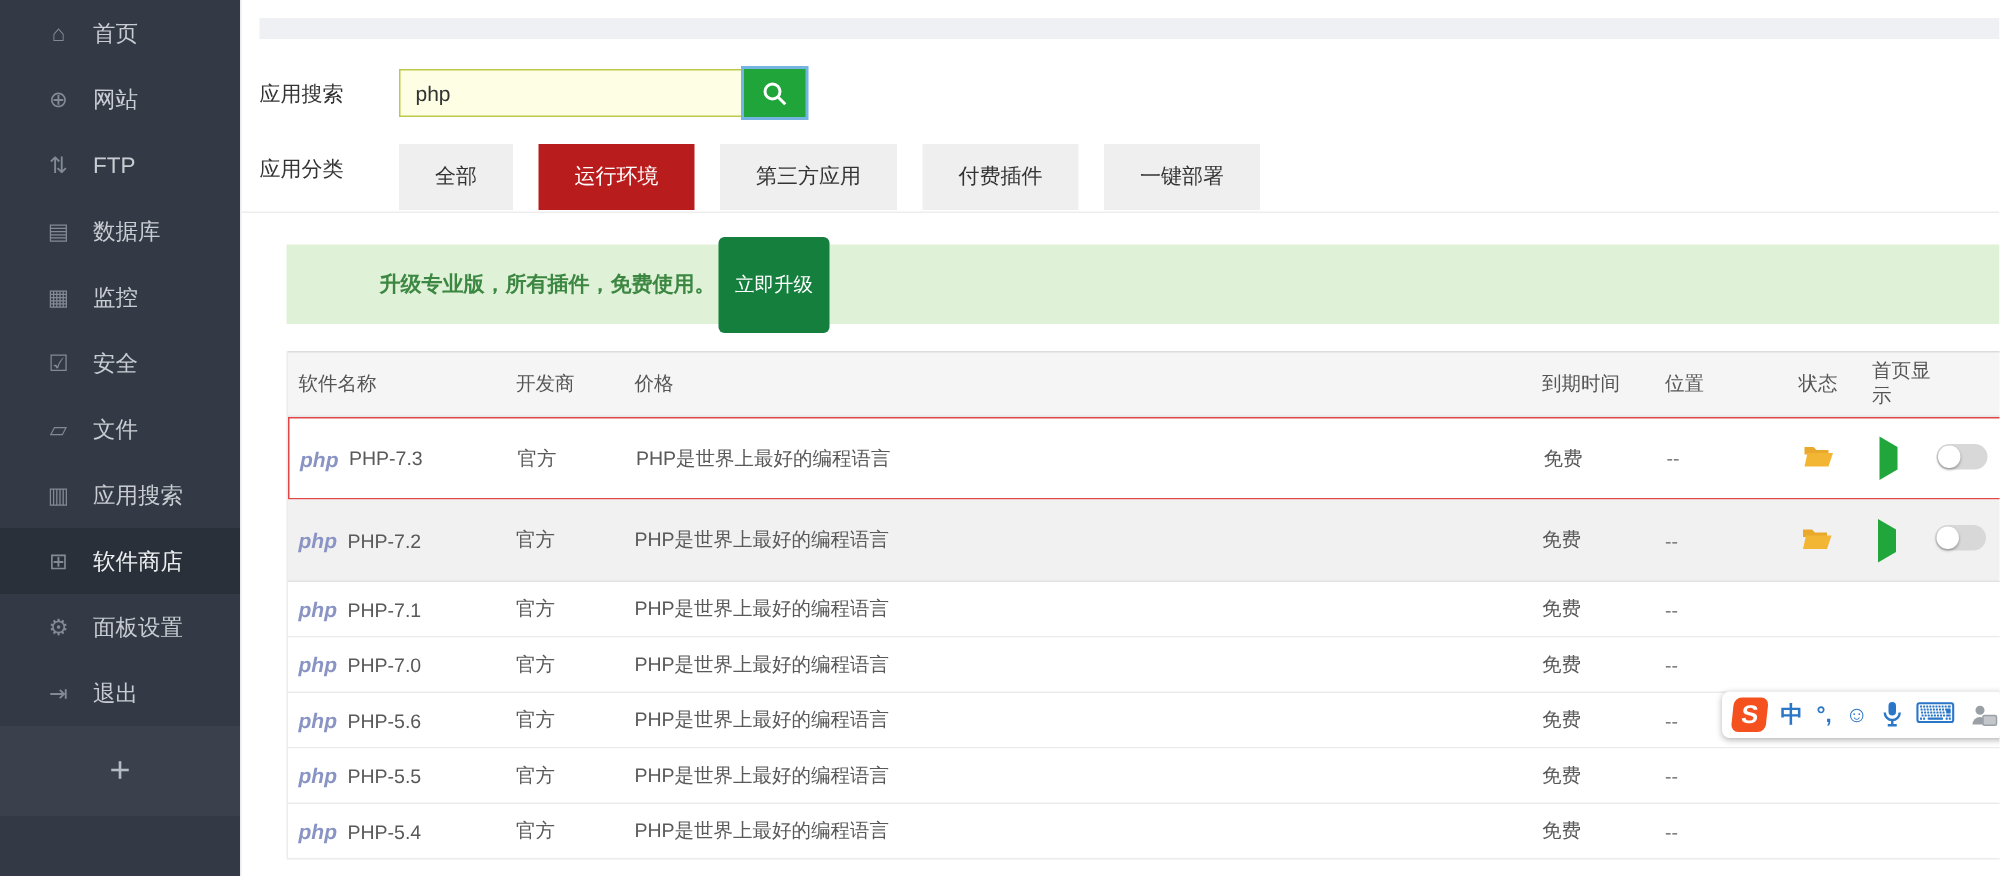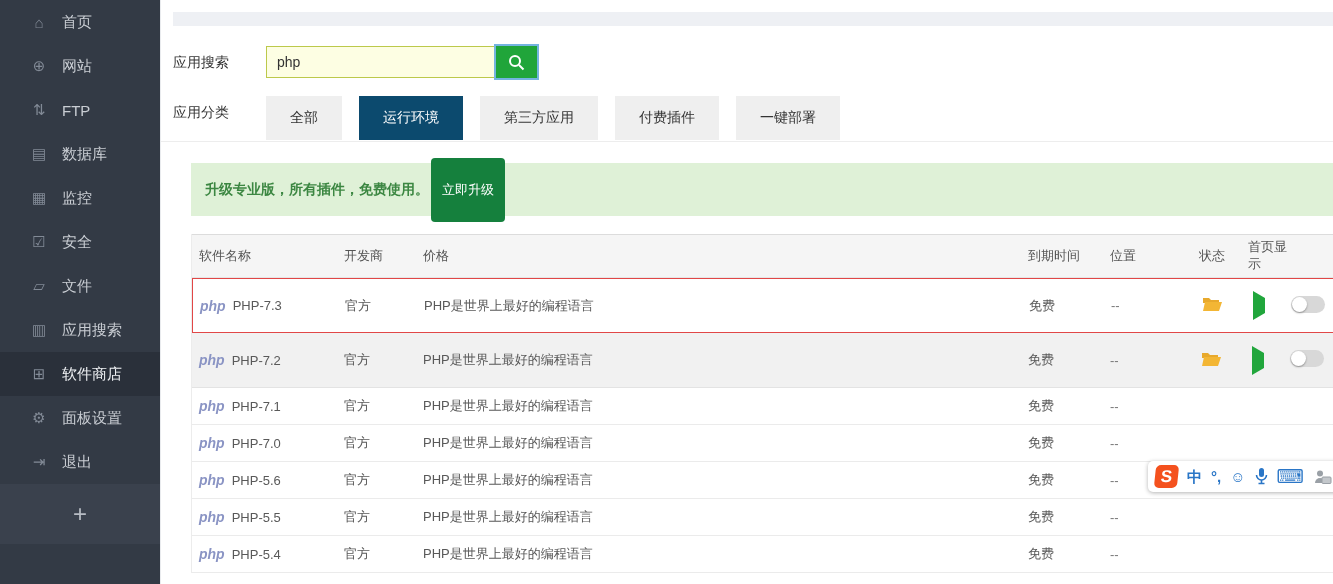--- a/index.html
+++ b/index.html
@@ -30,28 +30,28 @@
     background:#fdfee3; border:1px solid #bcc94b; padding:0 10px; font-size:14px;
     color:#333; outline:none; font-family:inherit; }
   .search-btn { position:absolute; left:335px; top:46px; width:41px; height:32px;
     background:#20a53a; border:none; box-shadow:0 0 0 2px #74b4e0; cursor:pointer;
     display:flex; align-items:center; justify-content:center; }
 
   .cat-row { position:absolute; left:105px; top:96px; display:flex; }
   .cat-btn { height:44px; padding:0 24px; margin-right:17px; background:#efefef;
     border:none; font-size:14px; color:#333; cursor:pointer; font-family:inherit;
     white-space:nowrap; }
-  .cat-btn.active { background:#0c4a6e; color:#fff; }
+  .cat-btn.active { background:#b91c1c; color:#fff; }
 
   .section-divider { position:absolute; left:0; right:0; top:141px; height:1px;
     background:#ededed; }
 
   .banner { position:absolute; left:30px; right:0; top:163px; height:53px;
     background:#dff1d7; display:flex; align-items:center; padding-left:14px; }
-  .banner-text { color:#3c8742; font-size:14px; font-weight:bold; }
+  .banner-text { color:#3c8742; font-size:14px; font-weight:bold;margin-left:48px; }
   .banner-btn { margin-left:2px; background:#15803d; color:#fff; border:none;
     border-radius:4px; font-size:13px; padding:23px 11px; cursor:pointer;
     font-family:inherit; }
 
   
   .table-wrap { position:absolute; left:30px; right:-20px; top:234px;
     border-left:1px solid #ececec; }
   .trow { display:grid;
     grid-template-columns:152px 79px 605px 82px 89px 49px 42px 80px;
     align-items:center; font-size:13px; color:#595959; }

